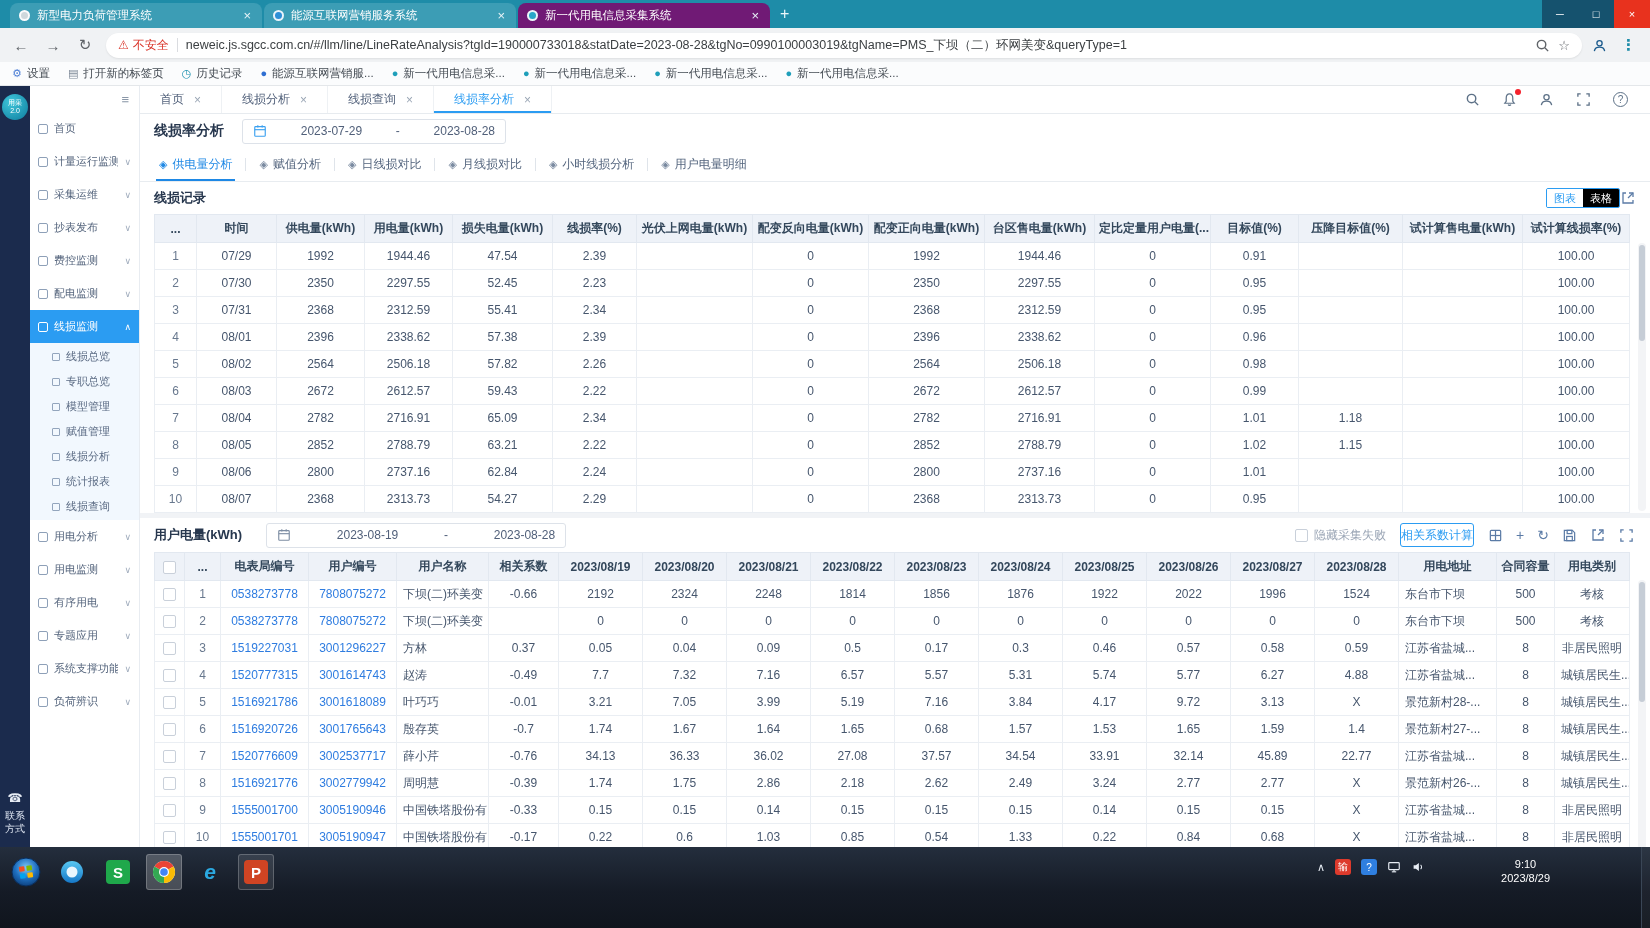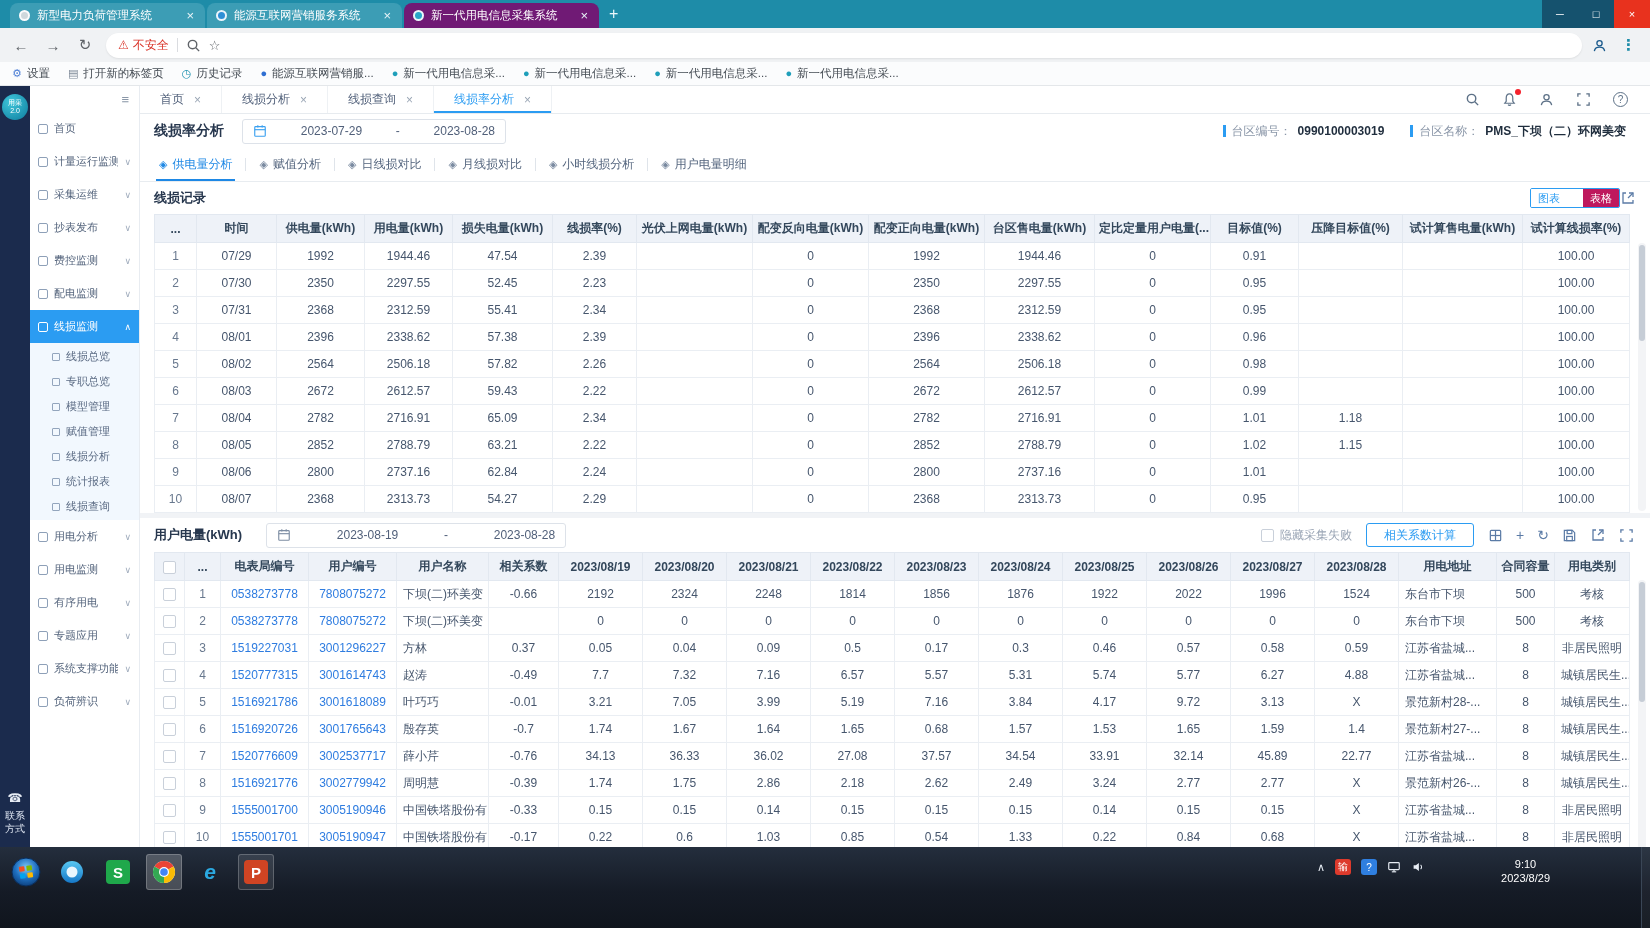--- a/index.html
+++ b/index.html
@@ -3,21 +3,21 @@
 <meta charset="utf-8">
 <style>
 *{margin:0;padding:0;box-sizing:border-box;}
 html,body{width:1650px;height:928px;overflow:hidden;}
 body{font-family:"Liberation Sans","DejaVu Sans",sans-serif;font-size:12px;color: #333;background:#fff;}
 .screen{width:1650px;height:928px;display:flex;flex-direction:column;}
 
 
 .tabstrip{height:28px;background:#1e8ca8;display:flex;align-items:flex-end;padding-left:10px;flex-shrink:0;}
 .btabs{display:flex;align-items:flex-end;}
-.btab{width:195px;height:25px;background:#3c9db5;border-radius:8px 8px 0 0;display:flex;align-items:center;gap:7px;padding:0 9px;margin-right:2px;color:#fff;}
+.btab{width:252px;height:25px;background:#3c9db5;border-radius:8px 8px 0 0;display:flex;align-items:center;gap:7px;padding:0 9px;margin-right:2px;color:#fff;}
 .btab.active{background:#701a75;justify-content:center;}
 .fav{width:11px;height:11px;border-radius:50%;flex-shrink:0;border:2px solid rgba(255,255,255,.9);}
 .btitle{flex:1;font-size:11.5px;white-space:nowrap;overflow:hidden;}
 .btx{font-size:13px;color:#e8f4f8;padding:0 2px;}
 .newtab{color:#eaf6fa;font-size:16px;margin:0 0 5px 8px;}
 .wincontrols{margin-left:auto;display:flex;height:28px;}
 .wc{width:36px;display:flex;align-items:center;justify-content:center;color:#fff;font-size:11px;background:#15526e;}
 .wc.close{background:#e8321e;}
 .toolbar{height:34px;background:#f0f2f4;display:flex;align-items:center;padding:0 10px;gap:10px;flex-shrink:0;}
 .navbtn{color:#5f6368;font-size:15px;width:22px;text-align:center;}
@@ -78,36 +78,36 @@
 .sdia{font-size:11px;color:#7a8aa0;}
 .stab.active{color:#1e88e5;}
 .stab.active .sdia{color:#1e88e5;}
 .stab.active::after{content:"";position:absolute;left:10px;right:10px;bottom:0;height:2px;background:#1e88e5;}
 .stsep{width:1px;height:13px;background:#dfe4ea;}
 .cardhead{height:32px;display:flex;align-items:center;padding:0 14px;gap:24px;flex-shrink:0;}
 .cardtitle{font-size:13px;font-weight:bold;color:#27374e;white-space:nowrap;}
 .c1right{margin-left:auto;display:flex;align-items:center;gap:0;}
 .seg{display:flex;border:1px solid #2b9cf2;border-radius:2px;overflow:hidden;height:20px;font-size:11px;}
 .segbtn{padding:0 7px;display:flex;align-items:center;color:#2b9cf2;background:#fff;}
-.segbtn.active{background:#be185d;color:#fff;margin-left:16px;}
+.segbtn.active{background:#000000;color:#fff;}
 .toolic{color:#5b7ba6;display:flex;align-items:center;}
 .tablewrap{position:relative;padding:0 14px;flex-shrink:0;}
 .grid{border-collapse:collapse;table-layout:fixed;width:1475px;}
 .grid th{height:28px;background:#eef2f8;border:1px solid #e2e8f0;font-size:12px;color:#33475b;font-weight:bold;padding:0 4px;white-space:nowrap;overflow:hidden;text-align:center;}
 .grid td{height:27px;border:1px solid #eaeef3;font-size:12px;color:#46566d;padding:0 6px;white-space:nowrap;overflow:hidden;text-align:center;}
 .grid td.left{text-align:left;}
 .grid td.link{color:#2e7ce0;margin-left:20px;}
 .grid td.rownum{color:#68788e;}
 .cb{display:inline-block;width:13px;height:13px;border:1px solid #c9d0da;border-radius:2px;background:#fff;vertical-align:middle;}
 .vscroll{position:absolute;top:29px;bottom:2px;right:4px;width:8px;background:#f3f4f6;border-radius:4px;}
 .vthumb{position:absolute;top:2px;left:1px;width:6px;height:96px;background:#c6cdd6;border-radius:3px;}
 .divider{height:5px;background:#f1f3f6;flex-shrink:0;}
 .s2right{margin-left:auto;display:flex;align-items:center;gap:14px;padding-right:2px;}
 .hidefail{display:flex;align-items:center;gap:6px;color:#9aa5b5;white-space:nowrap;}
-.calcbtn{border:1px solid #2b9cf2;color:#2b9cf2;background:#fff;border-radius:3px;height:24px;display:flex;align-items:center;padding:0 17px;font-size:12px;white-space:nowrap;}
+.calcbtn{border:1px solid #2b9cf2;color:#2b9cf2;background:#fff;border-radius:3px;height:24px;display:flex;align-items:center;padding:0 0;font-size:12px;white-space:nowrap;}
 .t2icons{display:flex;align-items:center;gap:13px;color:#6f7f95;font-size:14px;}
 .datebox2{width:300px;}
 .graycal{color:#7d8da3;}
 
 
 .taskbar{height:81px;background:linear-gradient(#242e3d,#151b26 55%,#10151d);display:flex;align-items:flex-start;padding:7px 0 0 8px;position:relative;flex-shrink:0;color:#fff;}
 .tbslot{width:36px;height:36px;display:flex;align-items:center;justify-content:center;border-radius:3px;flex-shrink:0;}
 .tbslot.open{background:rgba(255,255,255,.10);border:1px solid rgba(255,255,255,.22);}
 .tbslot.focused{background:rgba(255,255,255,.22);}
 .tbapps{display:flex;align-items:center;gap:10px;margin-left:10px;}
@@ -152,20 +152,21 @@
   <div class="toolbar">
     <div class="navbtn">←</div>
     <div class="navbtn">→</div>
     <div class="navbtn">↻</div>
     <div class="urlpill">
       <span class="warn">
           <span>⚠</span>
           <span>不安全</span>
         </span>
       <span class="pillsep"></span>
+      <span class="urltext">neweic.js.sgcc.com.cn/#/llm/line/LineRateAnalysis?tgId=190000733018&amp;statDate=2023-08-28&amp;tgNo=0990100003019&amp;tgName=PMS_下坝（二）环网美变&amp;queryType=1</span>
       <span class="pillic" id="ic-zoom">
           <svg viewBox="0 0 16 16" width="15" height="15">
             <circle cx="7" cy="7" r="4.5" fill="none" stroke="currentColor" stroke-width="1.5"></circle>
             <line x1="10.5" y1="10.5" x2="14" y2="14" stroke="currentColor" stroke-width="1.5"></line>
           </svg>
         </span>
       <span class="pillic">☆</span>
     </div>
     <span class="avatarwrap" id="ic-avatar">
         <svg viewBox="0 0 16 16" width="15" height="15">
@@ -386,32 +387,20 @@
               <svg viewBox="0 0 16 16" width="14" height="14" fill="none" stroke="currentColor" stroke-width="1.3">
                 <rect x="2" y="3" width="12" height="11" rx="1"></rect>
                 <line x1="2" y1="6.5" x2="14" y2="6.5"></line>
                 <line x1="5.5" y1="1.5" x2="5.5" y2="4"></line>
                 <line x1="10.5" y1="1.5" x2="10.5" y2="4"></line>
               </svg>
             </span>
           <span>2023-07-29</span>
           <span>-</span>
           <span>2023-08-28</span>
-        </div>
-        <div class="tqgroup">
-          <div class="tq">
-            <span class="tqbar"></span>
-            <span class="tqlabel">台区编号：</span>
-            <span class="tqval">0990100003019</span>
-          </div>
-          <div class="tq">
-            <span class="tqbar"></span>
-            <span class="tqlabel">台区名称：</span>
-            <span class="tqval">PMS_下坝（二）环网美变</span>
-          </div>
         </div>
       </div>
 
       <div class="subtabs" id="subtabs">
           <div class="stab active">
             <span class="sdia">◈</span>
             <span>供电量分析</span>
           </div>
           <span class="stsep"></span>
           <div class="stab">

